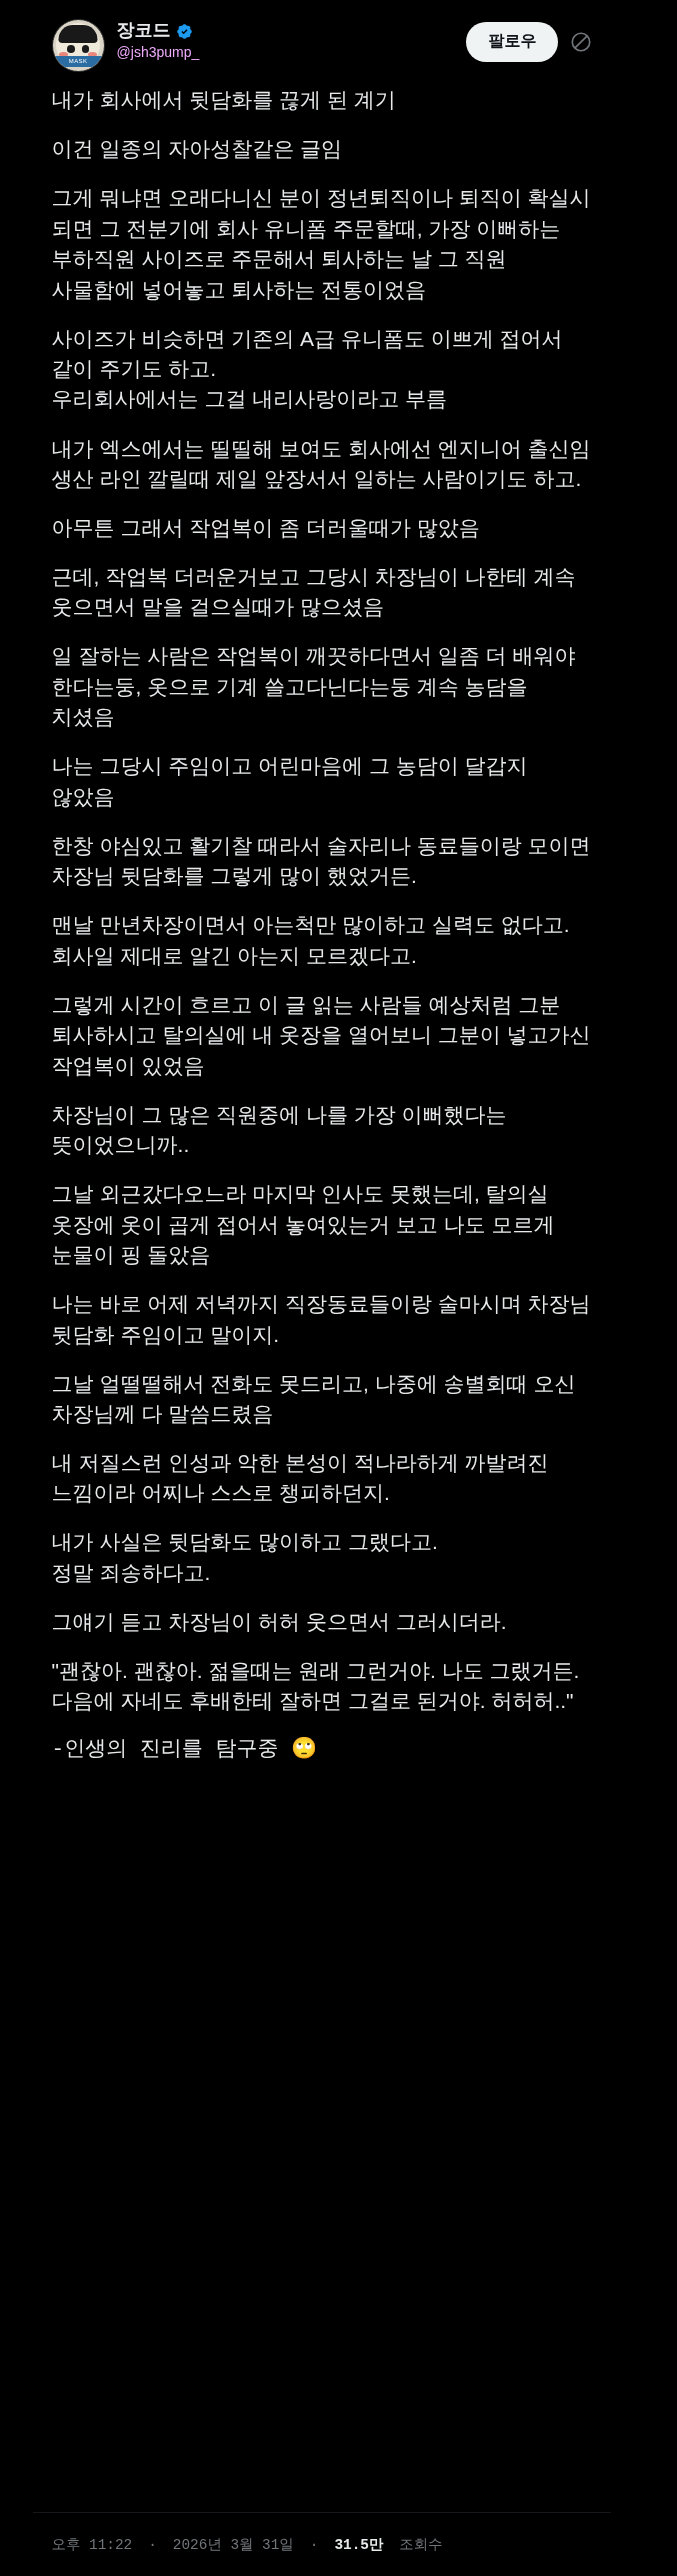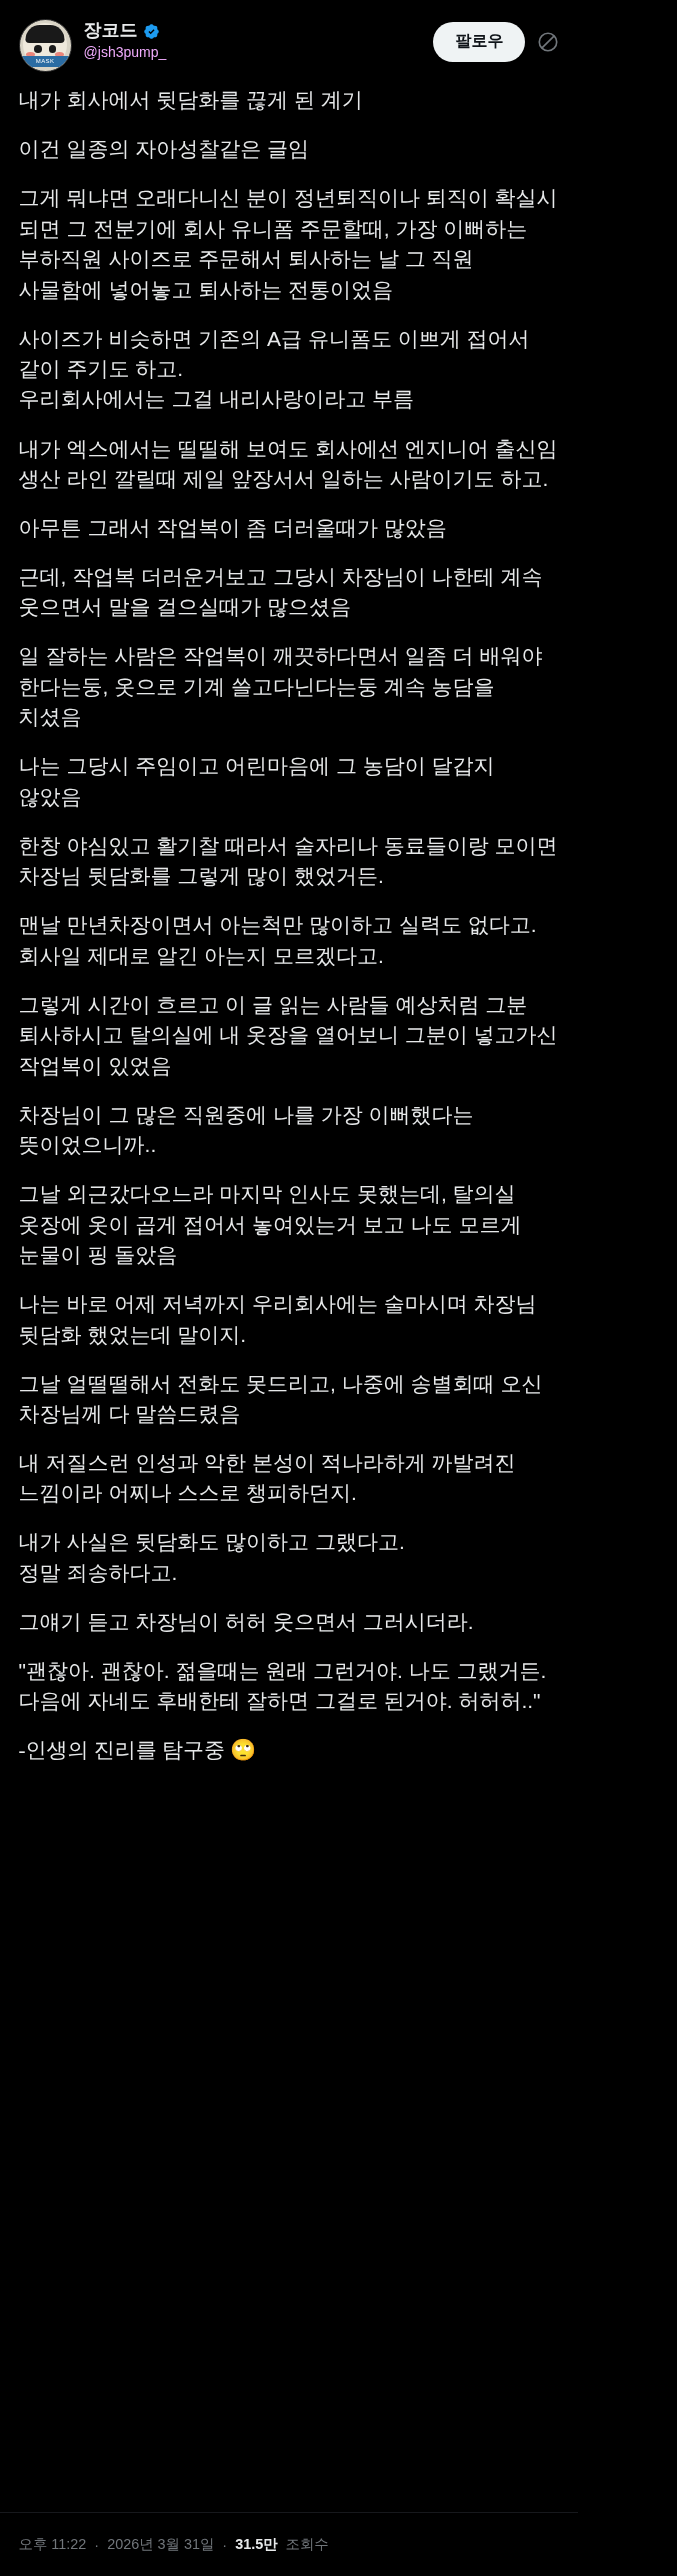--- a/index.html
+++ b/index.html
@@ -9,20 +9,21 @@
     font-family: "Liberation Sans", sans-serif;
     -webkit-font-smoothing: antialiased;
   }
   .page {
     width: 578px;
     min-height: 2576px;
     background: #000;
     color: #e7e9ea;
     display: flex;
     flex-direction: column;
+    margin-left: 33px;
   }
   
   .tweet-header {
     display: flex;
     align-items: flex-start;
     padding: 18.6px 18.6px 8.5px 18.6px;
     gap: 12px;
   }
   .avatar {
     width: 53px; height: 53px;
@@ -160,30 +161,31 @@
   .para:last-child { margin-bottom: 0; }
 
   
   .tweet-footer {
     padding: 22px 18.6px 22px 18.6px;
     font-size: 14.4px;
     color: #71767b;
     display: flex;
     align-items: center;
     flex-wrap: wrap;
-    gap: 8px;
+    gap: 16px;
     border-top: 0.8px solid #16181c;
     margin-top: 25.4px;
+    font-family: Liberation Mono, monospace;
   }
   .tweet-footer .sep { color: #71767b; }
   .tweet-footer .views-count {
     color: #e7e9ea;
     font-weight: bold;
   }
-  .emoji { font-family: Liberation Serif, serif; }
+  .emoji { font-family: Liberation Mono, monospace; }
 </style>
 </head>
 <body>
 
 <div class="page">
 
   <div class="tweet-header">
 
     <div class="avatar">
       <div class="face"></div>
@@ -231,21 +233,21 @@
     <p class="para">아무튼 그래서 작업복이 좀 더러울때가 많았음</p>
     <p class="para">근데, 작업복 더러운거보고 그당시 차장님이 나한테 계속 웃으면서 말을 걸으실때가 많으셨음</p>
     <p class="para">일 잘하는 사람은 작업복이 깨끗하다면서 일좀 더 배워야 한다는둥, 옷으로 기계 쓸고다닌다는둥 계속 농담을 치셨음</p>
     <p class="para">나는 그당시 주임이고 어린마음에 그 농담이 달갑지 않았음</p>
     <p class="para">한창 야심있고 활기찰 때라서 술자리나 동료들이랑 모이면 차장님 뒷담화를 그렇게 많이 했었거든.</p>
     <p class="para">맨날 만년차장이면서 아는척만 많이하고 실력도 없다고.
 회사일 제대로 알긴 아는지 모르겠다고.</p>
     <p class="para">그렇게 시간이 흐르고 이 글 읽는 사람들 예상처럼 그분 퇴사하시고 탈의실에 내 옷장을 열어보니 그분이 넣고가신 작업복이 있었음</p>
     <p class="para">차장님이 그 많은 직원중에 나를 가장 이뻐했다는 뜻이었으니까..</p>
     <p class="para">그날 외근갔다오느라 마지막 인사도 못했는데, 탈의실 옷장에 옷이 곱게 접어서 놓여있는거 보고 나도 모르게 눈물이 핑 돌았음</p>
-    <p class="para">나는 바로 어제 저녁까지 우리회사에는 술마시며 차장님 뒷담화 했었는데 말이지.</p>
+    <p class="para">나는 바로 어제 저녁까지 직장동료들이랑 술마시며 차장님 뒷담화 주임이고 말이지.</p>
     <p class="para">그날 얼떨떨해서 전화도 못드리고, 나중에 송별회때 오신 차장님께 다 말씀드렸음</p>
     <p class="para">내 저질스런 인성과 악한 본성이 적나라하게 까발려진 느낌이라 어찌나 스스로 챙피하던지.</p>
     <p class="para">내가 사실은 뒷담화도 많이하고 그랬다고.
 정말 죄송하다고.</p>
     <p class="para">그얘기 듣고 차장님이 허허 웃으면서 그러시더라.</p>
     <p class="para">"괜찮아. 괜찮아. 젊을때는 원래 그런거야. 나도 그랬거든. 다음에 자네도 후배한테 잘하면 그걸로 된거야. 허허허.."</p>
     <p class="para emoji">-인생의 진리를 탐구중 🙄</p>
   </div>
 
   <div class="tweet-footer">

